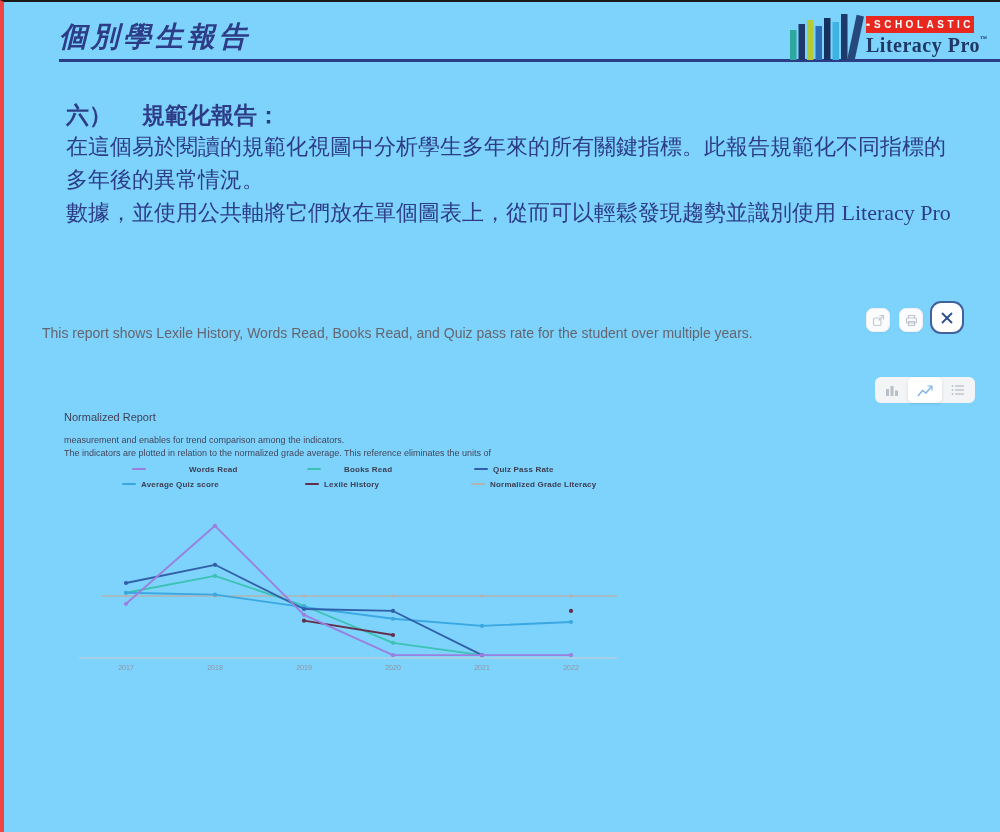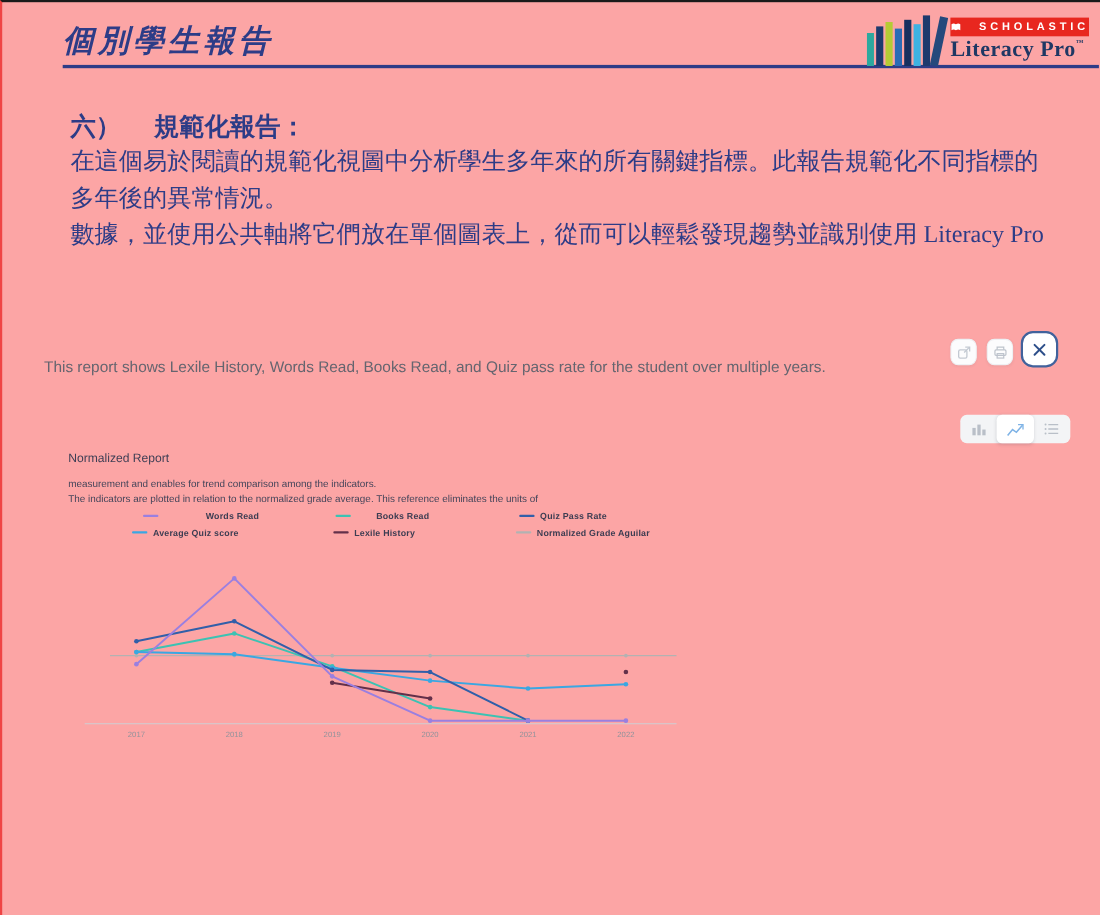--- a/index.html
+++ b/index.html
@@ -1,34 +1,34 @@
 <!DOCTYPE html>
 <html><head>
 <meta charset="utf-8">
 <style>
   * { margin:0; padding:0; box-sizing:border-box; }
   html,body { background:#e8e8e8; }
   .page {
-    position:relative; width:1000px; height:832px; background:#fca5a5;
-    border-left:2px solid #ef4444; border-top:2px solid #1a1a1a;
+    position:relative; width:1000px; height:832px; background:#7dd3fc;
+    border-left:4px solid #ef4444; border-top:2px solid #1a1a1a;
     font-family:"Liberation Sans", sans-serif; overflow:hidden;
   }
   
   .doc-title {
     position:absolute; left:55px; top:16px;
     font-family:"Liberation Serif", serif; font-style:italic; font-weight:bold;
     font-size:28px; letter-spacing:4px; color:#2d3c87;
   }
   .doc-rule { position:absolute; left:55px; top:57px; width:942px; height:3px; background:#2d3c87; }
   
   .logo { position:absolute; left:784px; top:6px; width:212px; height:52px; }
   .logo-books { position:absolute; left:2px; top:4px; }
   .logo-redbar {
-    position:absolute; left:78px; top:8px; width:126px; height:17px; background:#e8271f;
-    display:flex; align-items:center; justify-content:space-between; gap:4px;
+    position:absolute; left:78px; top:8px; width:108px; height:17px; background:#e8271f;
+    display:flex; align-items:center; justify-content:flex-end; gap:4px;
   }
   .logo-redbar .brand-top {
     color:#ffffff; font-size:10px; font-weight:bold; letter-spacing:3.5px;
     font-family:"Liberation Sans", sans-serif;
   }
   .logo-wordmark {
     position:absolute; left:78px; top:26px; width:134px;
     font-family:"Liberation Serif", serif; font-weight:bold; font-size:20px; color:#1f3864;
     letter-spacing:0.5px; white-space:nowrap;
   }
@@ -183,21 +183,21 @@
       <div class="legend-item" style="left: 118px; top: 477px;">
         <span class="swatch" style="background: rgb(58, 167, 226);"></span>
         <span class="legend-label">Average Quiz score</span>
       </div>
       <div class="legend-item" style="left: 301px; top: 477px;">
         <span class="swatch" style="background: rgb(99, 48, 74);"></span>
         <span class="legend-label">Lexile History</span>
       </div>
       <div class="legend-item" style="left: 467px; top: 477px;">
         <span class="swatch" style="background: rgb(178, 178, 178);"></span>
-        <span class="legend-label">Normalized Grade Aguilar</span>
+        <span class="legend-label">Normalized Grade Literacy</span>
       </div>
     </div>
 
   <div class="chart-wrap">
     <svg id="yoy-chart" width="640" height="190" viewBox="30 490 640 190">
         <line x1="75" y1="656" x2="613" y2="656" stroke="#cfcfd4" stroke-width="1"></line>
         <text x="122" y="668" text-anchor="middle" font-size="7" fill="#93939b" font-family="Liberation Sans, sans-serif">2017</text>
         <text x="211" y="668" text-anchor="middle" font-size="7" fill="#93939b" font-family="Liberation Sans, sans-serif">2018</text>
         <text x="300" y="668" text-anchor="middle" font-size="7" fill="#93939b" font-family="Liberation Sans, sans-serif">2019</text>
         <text x="389" y="668" text-anchor="middle" font-size="7" fill="#93939b" font-family="Liberation Sans, sans-serif">2020</text>

